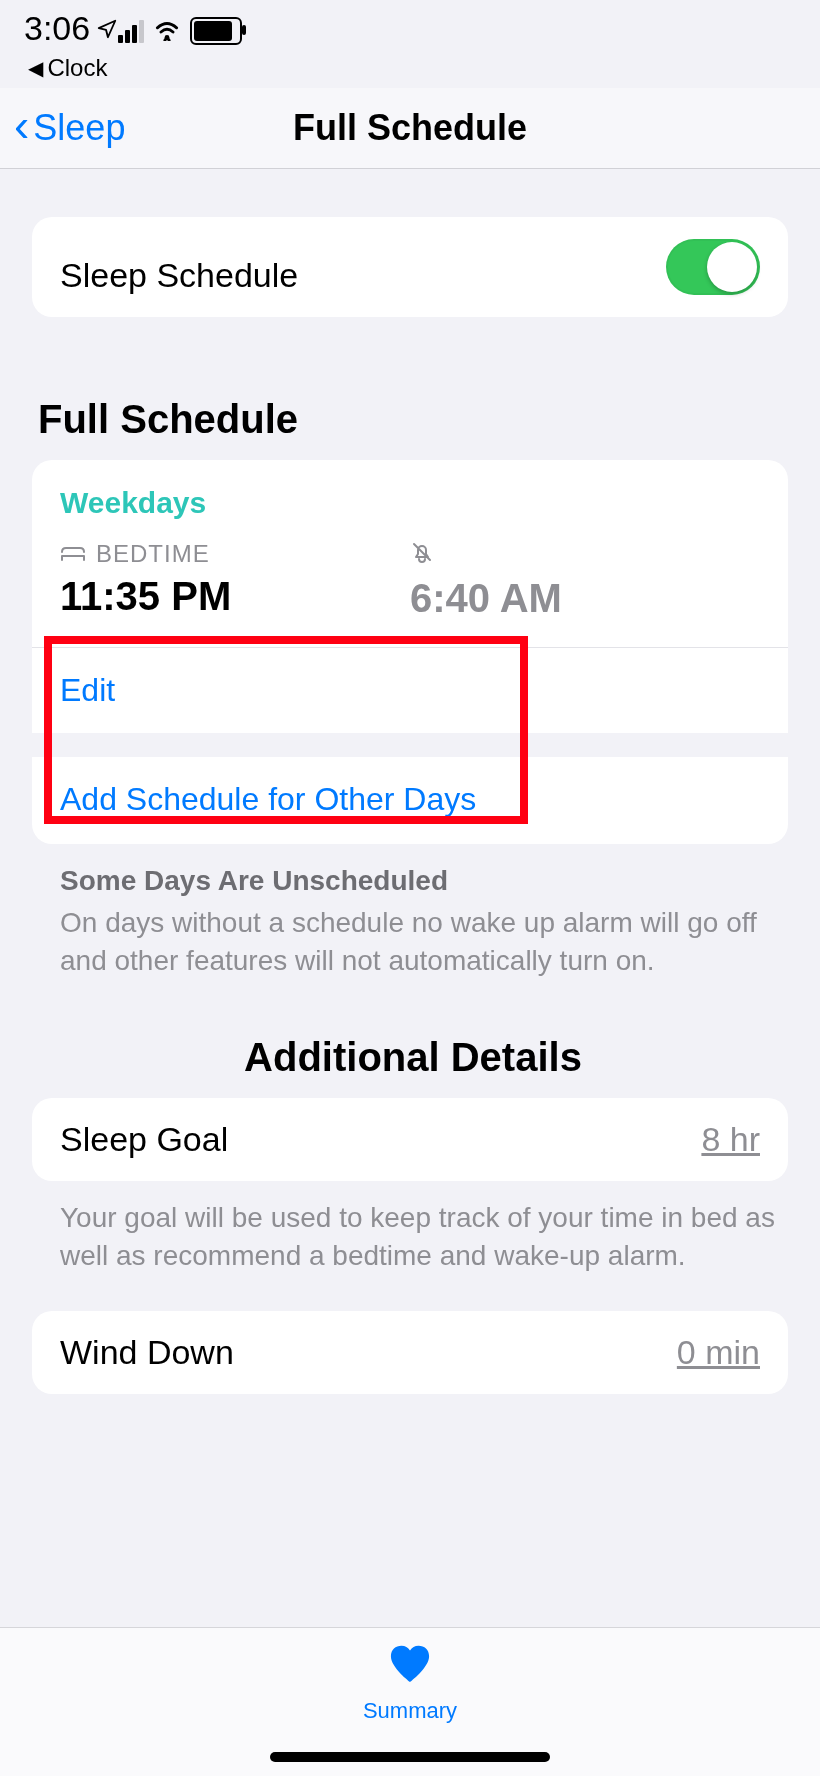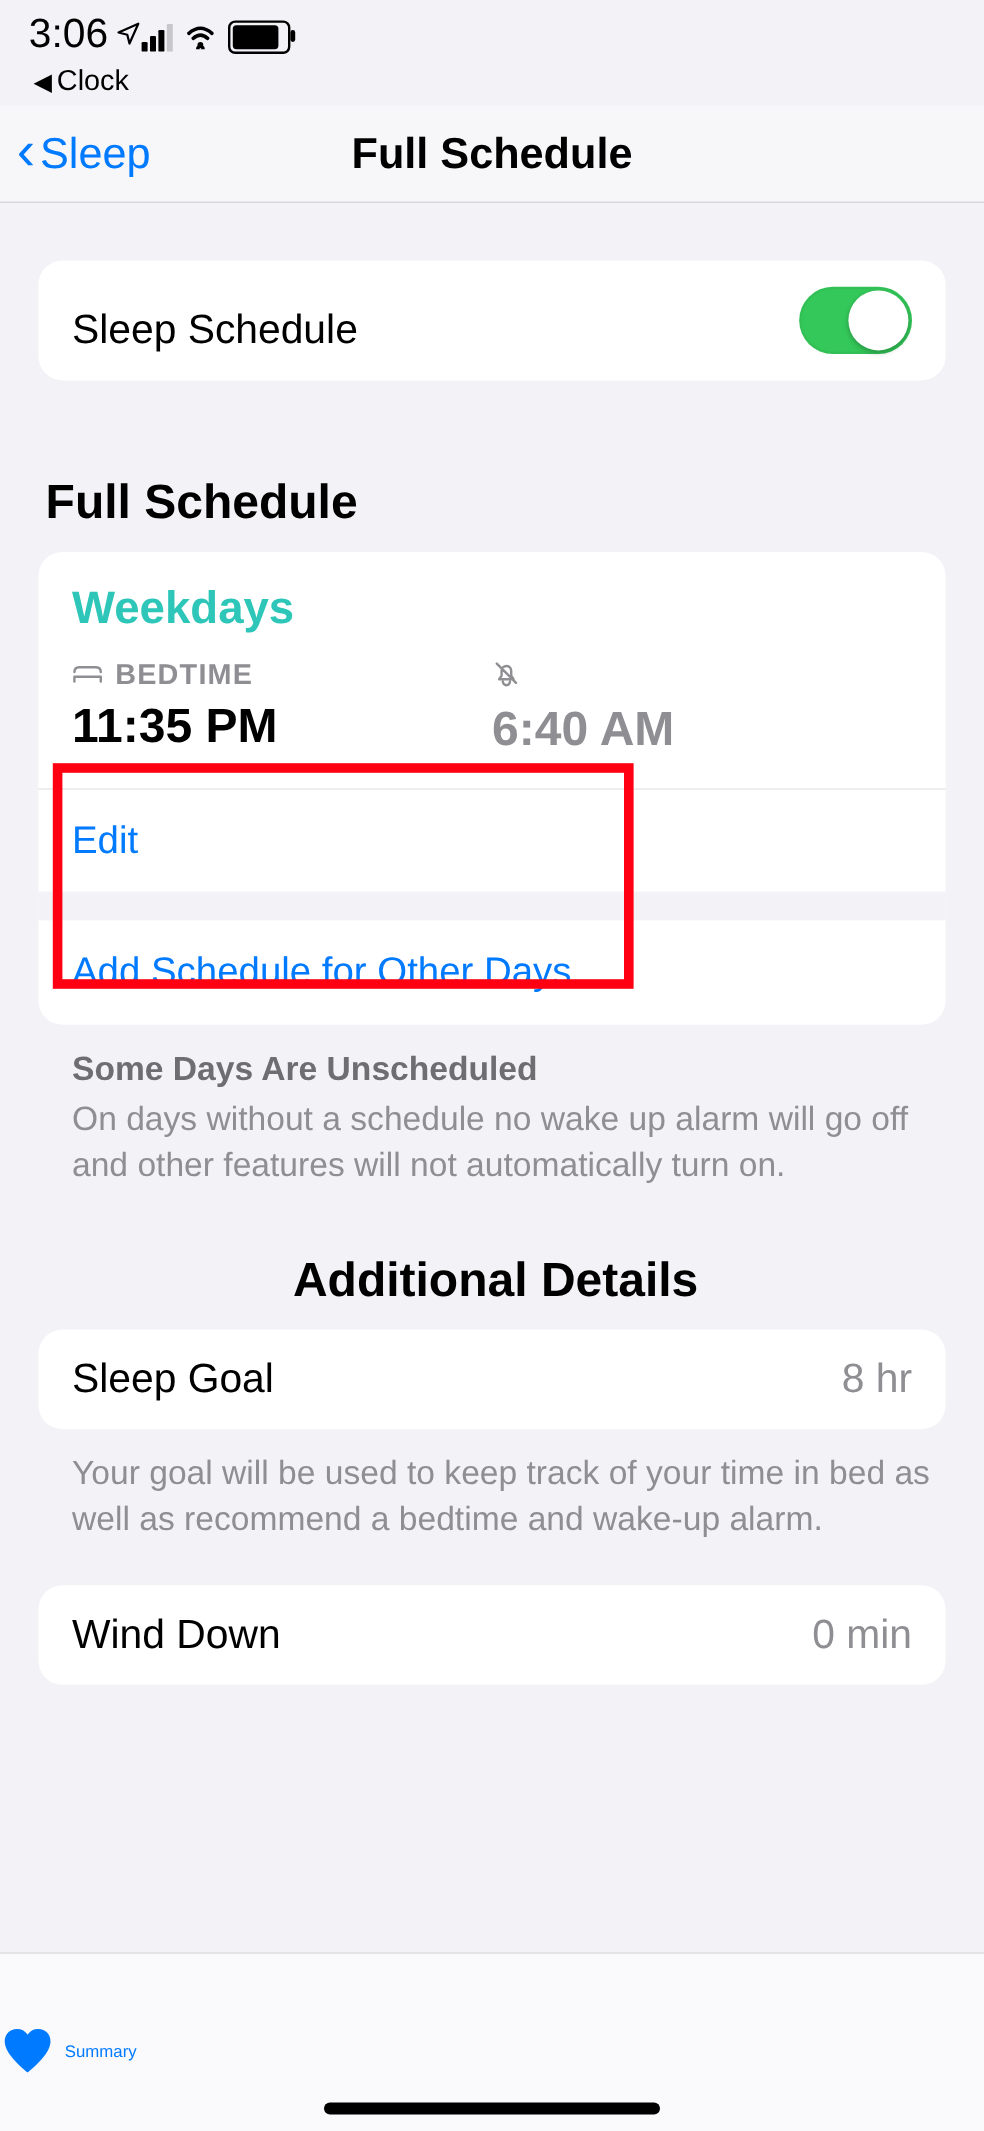--- a/index.html
+++ b/index.html
@@ -58,43 +58,43 @@
   .content{ padding: 0 32px; }
 
   
   .card{
     background:#fff; border-radius:20px; 
   }
   .row{
     display:flex; align-items:flex-end; justify-content:space-between;
     padding:22px 28px; font-size:34px;
   }
-  .row .value{ color:#8e8e93; font-size:34px;}
+  .row .value{ color:#8e8e93; font-size:34px;text-decoration:underline;}
 
   
   .toggle{
     width:94px; height:56px; border-radius:28px; background:#34c759;
     position:relative; box-shadow: inset 0 0 0 2px rgba(0,0,0,0.03);
   }
   .toggle .knob{
     position:absolute; right:3px; top:3px; width:50px; height:50px;
     background:#fff; border-radius:50%; box-shadow:0 2px 4px rgba(0,0,0,0.25);
   }
 
   .section-title{
     font-size:40px; font-weight:700; margin:48px 0 18px 6px;
   }
 
   .schedule-card{ padding:26px 28px 0 28px; }
-  .days-label{ color:#2dc6b8; font-size:38px; font-weight:700; margin-bottom:20px;}
+  .days-label{ color:#2dc6b8; font-size:30px; font-weight:700; margin-bottom:20px;}
   .times-row{ display:flex; gap:0; margin-bottom:26px;}
   .time-block{ flex:0 0 50%; }
   .time-head{
     display:flex; align-items:center; gap:10px; color:#8e8e93;
-    font-size:24px; font-weight:700; letter-spacing:1px; margin-bottom:6px;
+    font-size:24px; font-weight:400; letter-spacing:1px; margin-bottom:6px;
   }
   .time-val{ font-size:40px; font-weight:700;}
   .time-val.dim{ color:#8e8e93; font-weight:600;}
   .hr{ height:1px; background:#e3e3e8; margin:0 -28px;}
   .link-row{ color:#007aff; font-size:32px; padding:24px 0;}
   
   .gap-strip{ height:24px; background:#f2f2f7; margin:0 -28px;}
 
   .footer-note{
     color:#8e8e93; font-size:28px; line-height:1.35;
@@ -108,22 +108,22 @@
     left:44px; top:636px; width:468px; height:172px;
     pointer-events:none;
   }
 
   
   .tabbar{
     position:absolute; left:0; right:0; bottom:0; height:148px;
     background:#fafafc; border-top:1px solid #d6d6da;
     display:flex;
   }
-  .tab{ flex:1; display:flex; flex-direction:row; align-items:center; justify-content:flex-start;
-        padding-top:14px; gap:8px; color:#8e8e93; font-size:14px; font-weight:500;}
+  .tab{ flex:1; display:flex; flex-direction:column; align-items:center; justify-content:flex-start;
+        padding-top:14px; gap:8px; color:#8e8e93; font-size:22px; font-weight:500;}
   .tab.active{ color:#007aff;}
   .home-indicator{
     position:absolute; bottom:14px; left:50%; transform:translateX(-50%);
     width:280px; height:10px; background:#000; border-radius:5px;
   }
 
   .space-top{ height:48px;}
 </style>
 </head>
 <body>

